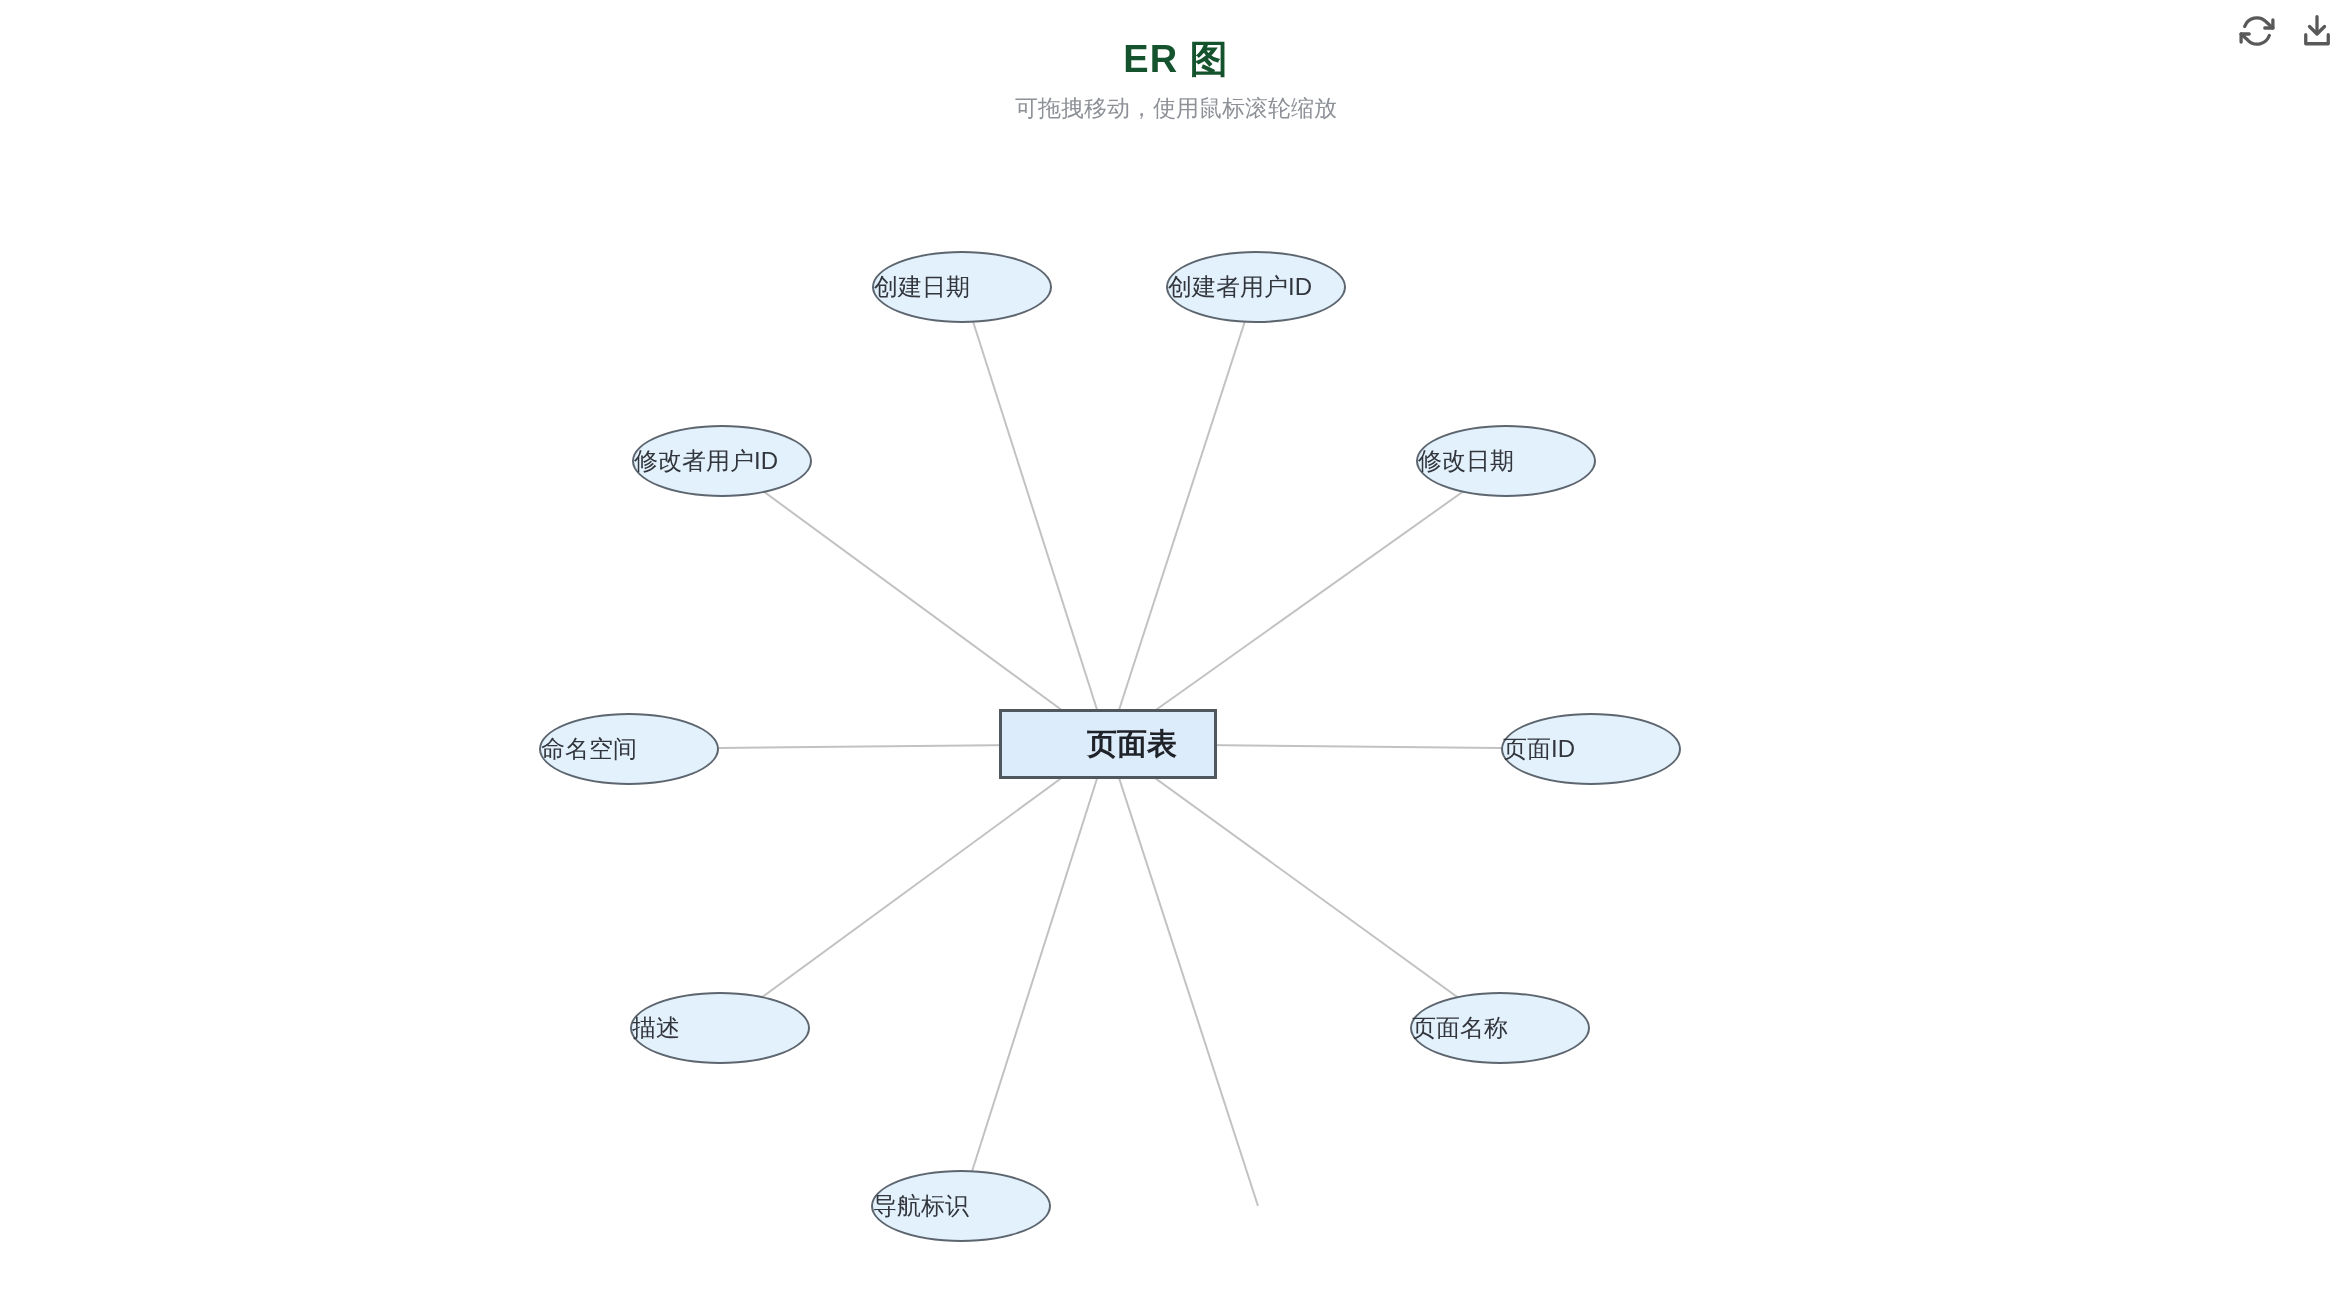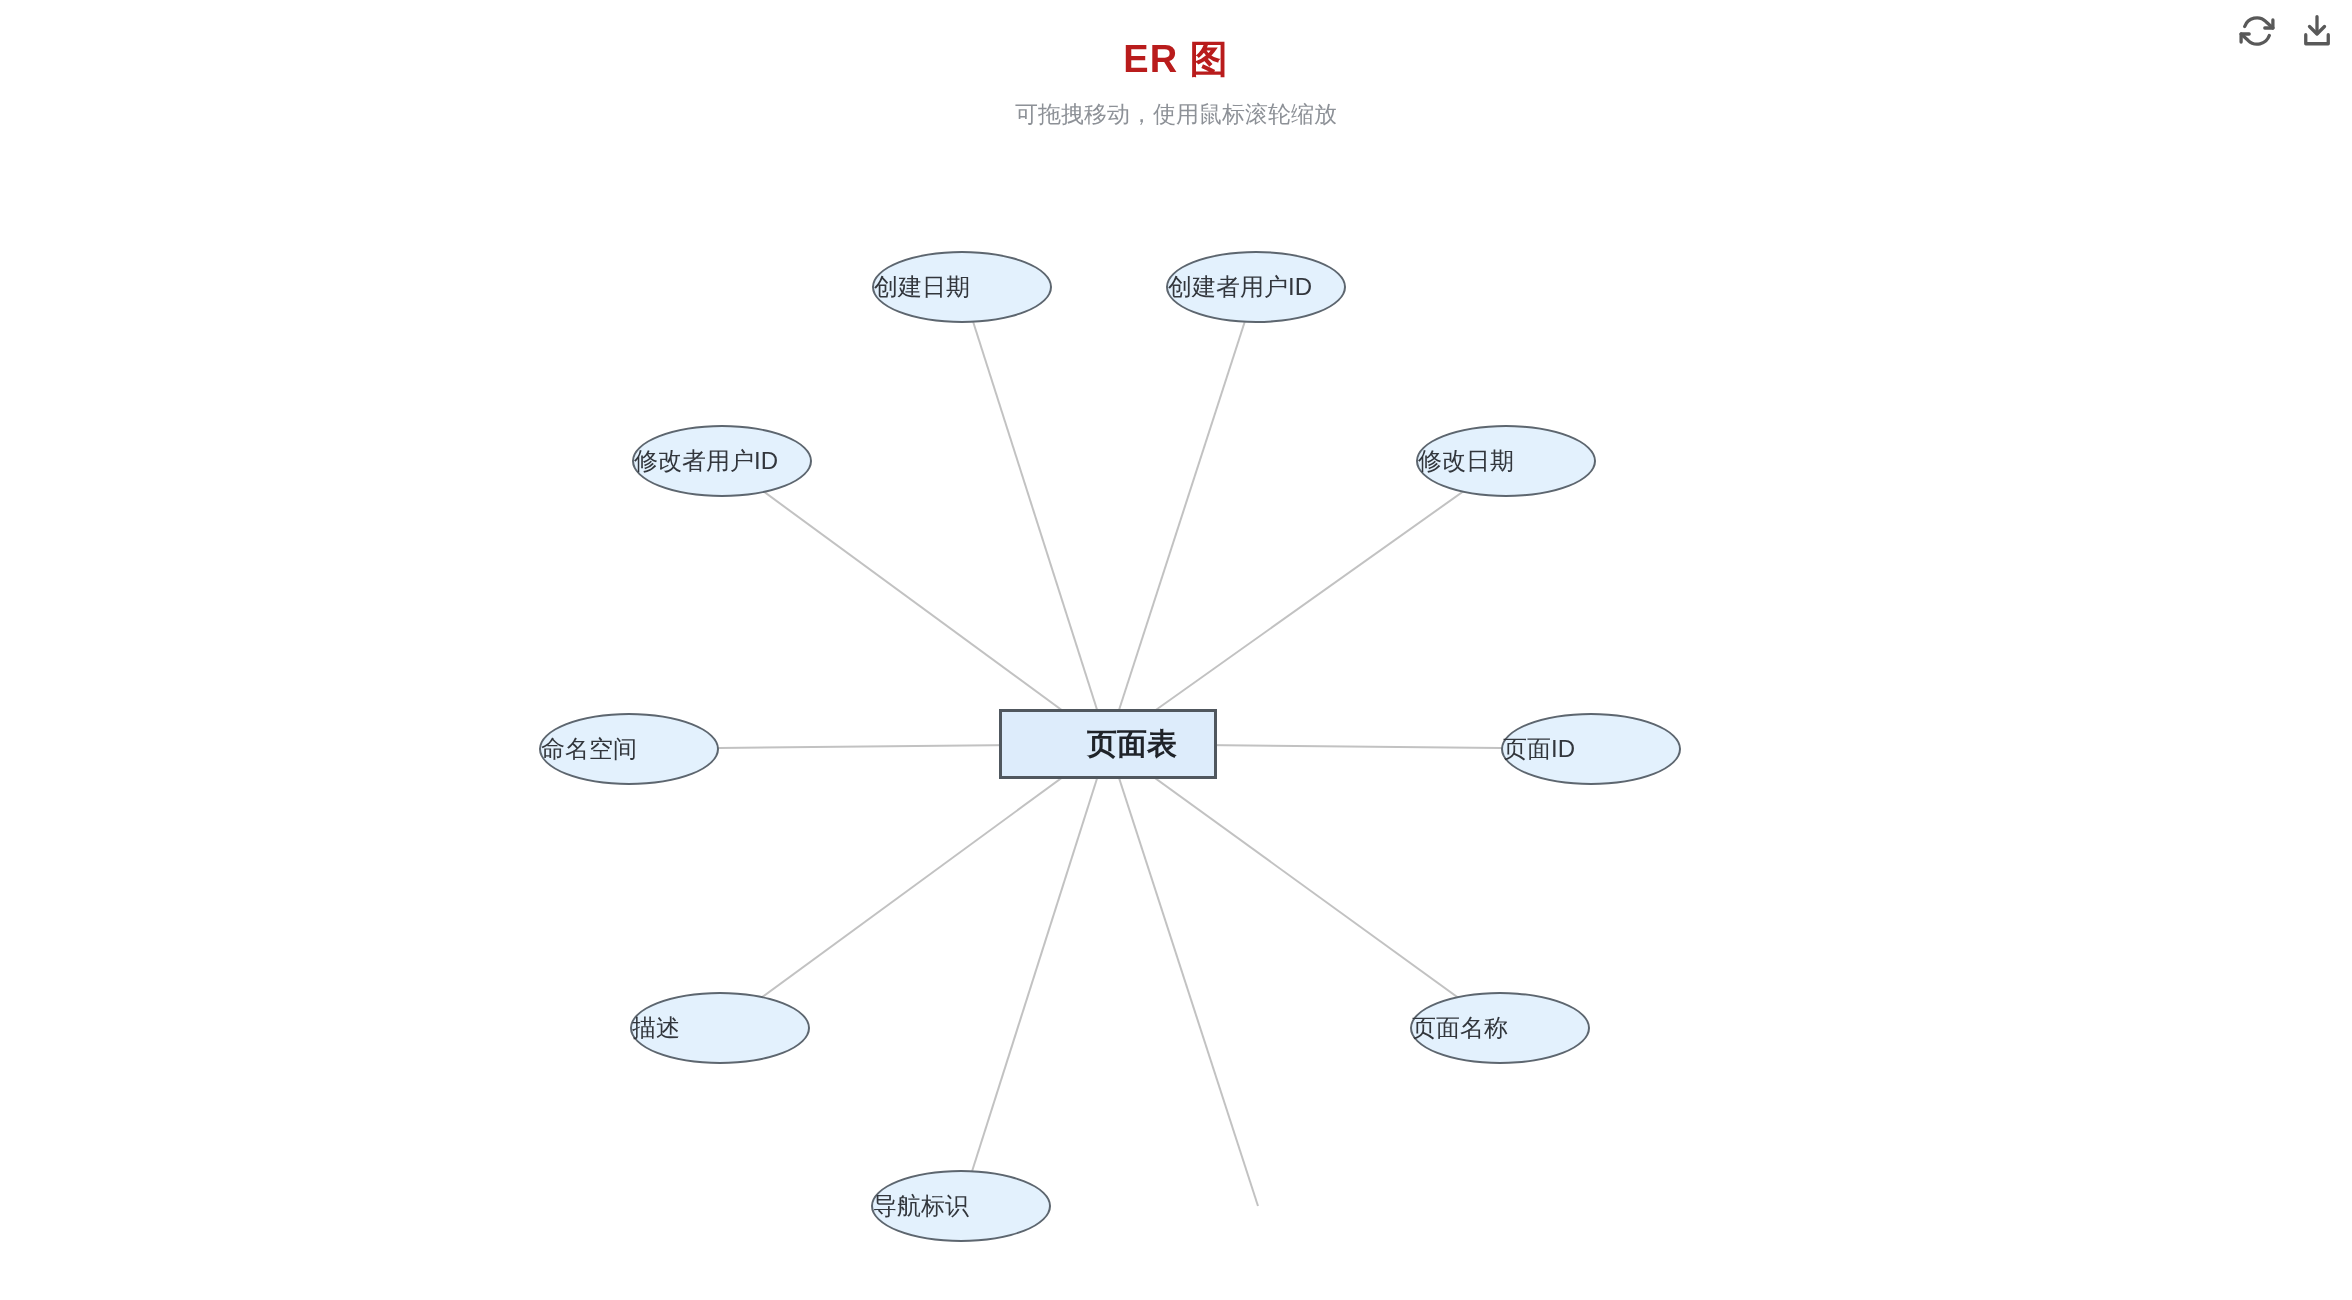--- a/index.html
+++ b/index.html
@@ -22,25 +22,25 @@
     left: 0;
     width: 100%;
     text-align: center;
     pointer-events: none;
   }
   .title {
     margin: 0;
     font-size: 38px;
     line-height: 46px;
     font-weight: bold;
-    color: #b91c1c;
+    color: #14532d;
     letter-spacing: 1px;
   }
   .subtitle {
-    margin: 18px 0 0 0;
+    margin: 12px 0 0 0;
     font-size: 23px;
     line-height: 28px;
     color: #8d9197;
   }
   
   .toolbar {
     position: absolute;
     top: 8px;
     right: 12px;
     display: flex;

